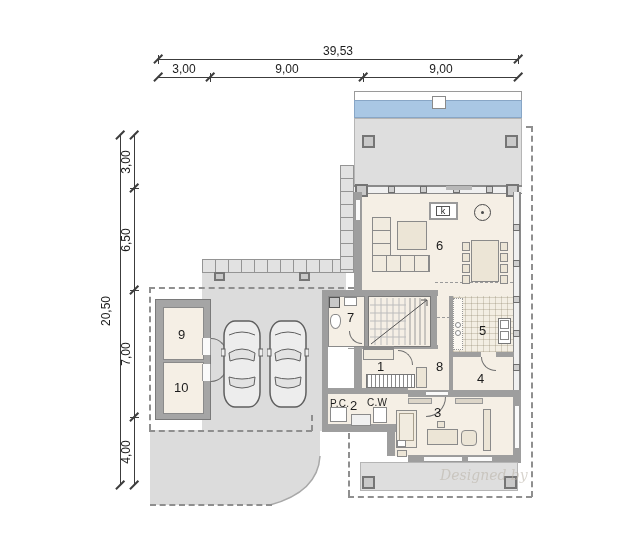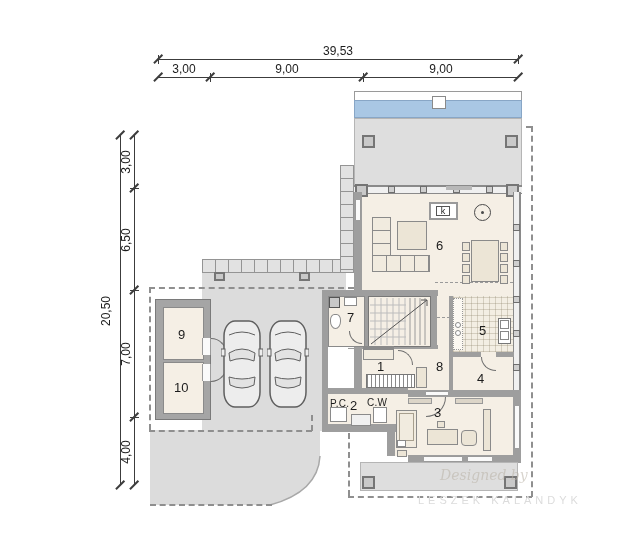--- a/index.html
+++ b/index.html
@@ -268,15 +268,14 @@
   <div class="furn" style="left:437px;top:421px;width:8px;height:7px;"></div>
   <div class="furn" style="left:461px;top:430px;width:16px;height:16px;border-radius:4px;"></div>
   <div class="furn" style="left:483px;top:409px;width:8px;height:42px;"></div>
   <div class="room-num" style="left:434px;top:405px;">3</div>
 
   <div class="terr" style="left:360px;top:462px;width:158px;height:29px;"></div>
   <div class="col" style="left:362px;top:476px;width:13px;height:13px;"></div>
   <div class="col" style="left:504px;top:476px;width:13px;height:13px;"></div>
 
   <div class="wm-script" style="left:440px;top:467px;">Designed by</div>
-  <div class="wm-name" style="left:418px;top:494px;">LESZEK KALANDYK</div>
 
 </div>
 
 </body></html>

